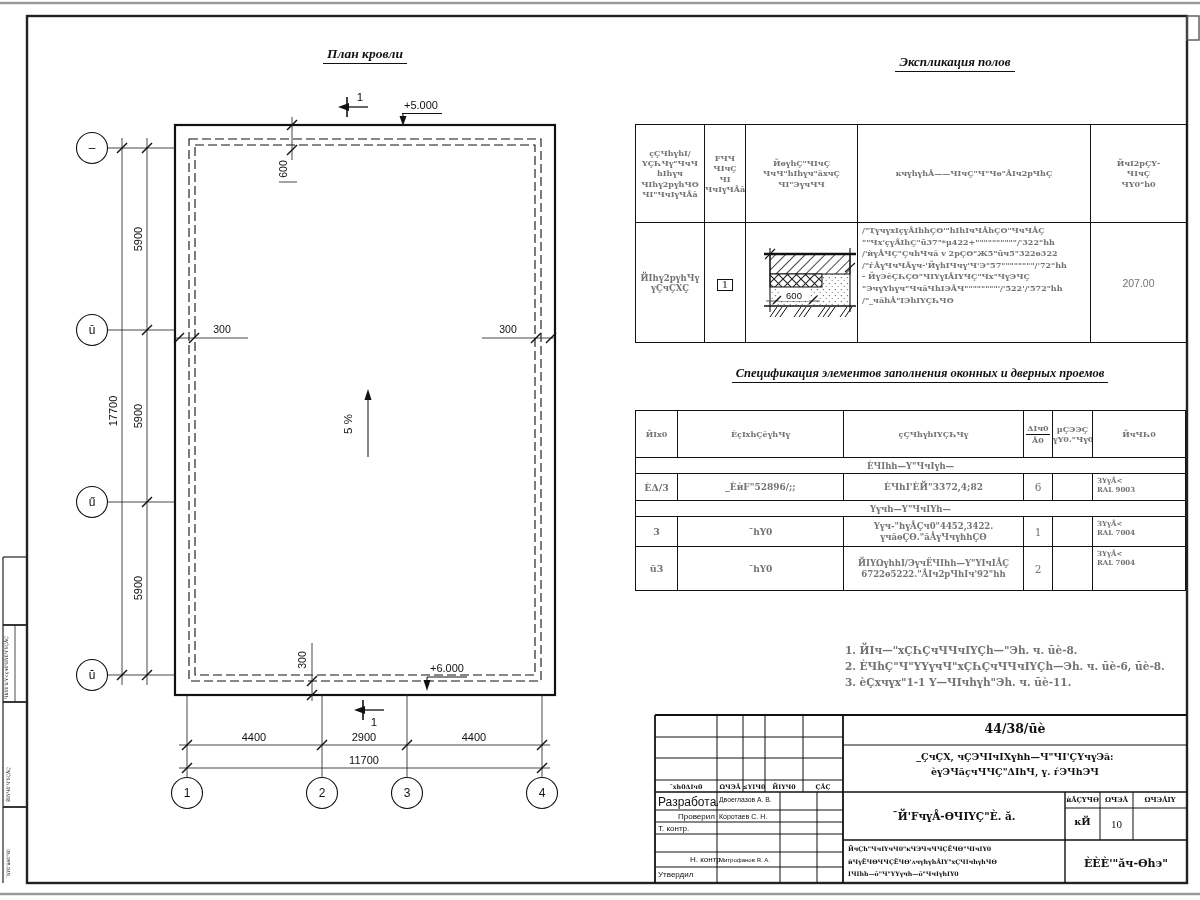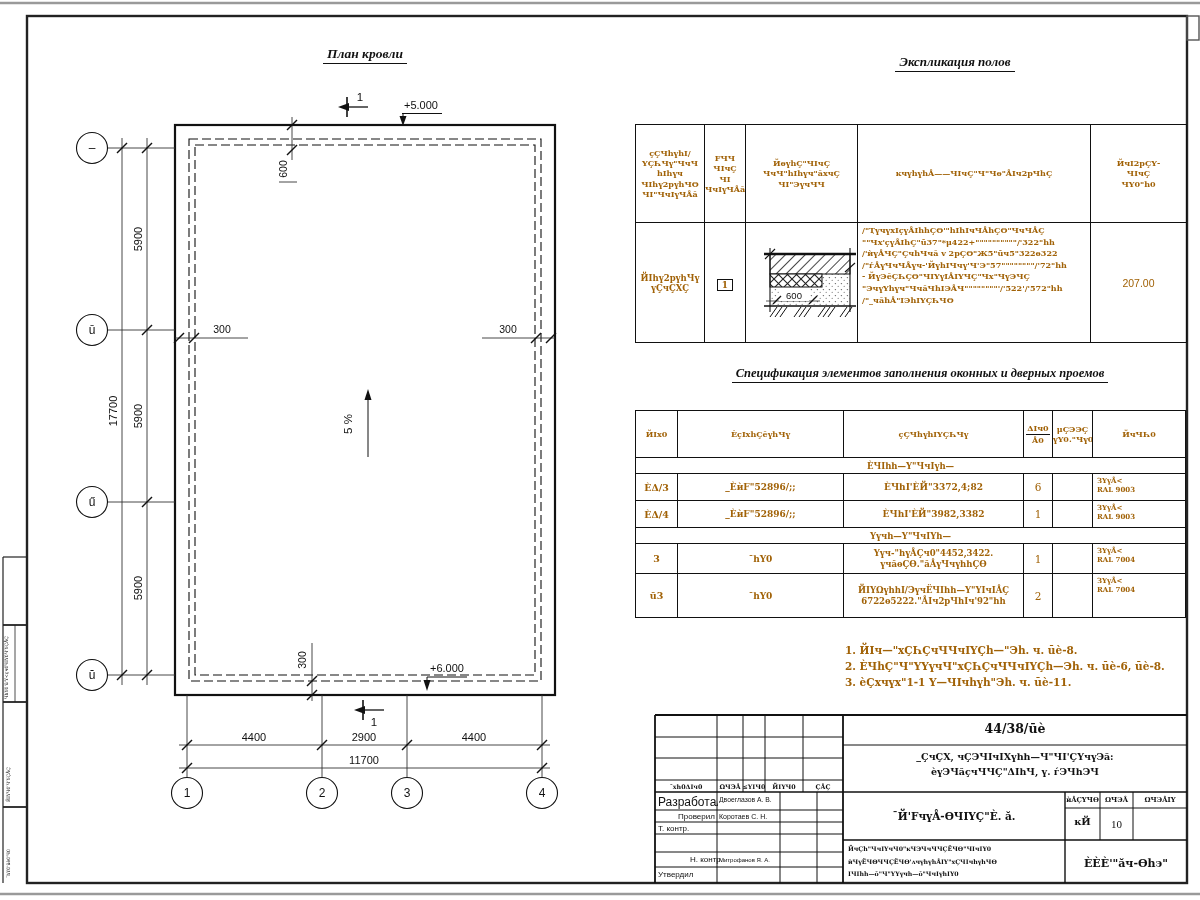--- a/index.html
+++ b/index.html
@@ -1,20 +1,20 @@
 <!DOCTYPE html>
 <html><head>
 <meta charset="utf-8">
 <style>
   html,body{margin:0;padding:0;background:#fff;width:1200px;height:900px;overflow:hidden;}
   #page{position:relative;width:1200px;height:900px;background:#fff;
         font-family:"Liberation Sans",sans-serif;color:#111;}
   #ov{position:absolute;left:0;top:0;z-index:1;}
   .t{position:absolute;z-index:2;}
-  .garb{font-family:"DejaVu Serif",serif;font-weight:700;color:#a16207;}
+  .garb{font-family:"DejaVu Serif",serif;font-weight:700;color:#737373;}
   .ttl{font-family:"Liberation Serif",serif;font-style:italic;font-weight:700;
        text-align:center;color:#111;}
   .ttl span{border-bottom:1.4px solid #111;padding:0 4px 2px 4px;}
   table.dt{border-collapse:collapse;table-layout:fixed;background:transparent;}
   table.dt td{border:1.2px solid #111;padding:0;vertical-align:middle;text-align:center;
       white-space:pre-line;overflow:hidden;}
   .hd{font-size:8px;line-height:1.3;}
   .cl{text-align:left !important;padding:2px 4px !important;vertical-align:top !important;}
   .box1{display:inline-block;border:1px solid #111;padding:0 4px;font-family:"DejaVu Serif",serif;
         font-size:9px;font-weight:700;}
@@ -335,29 +335,20 @@
   </tr>
   <tr style="height:27px">
     <td style="font-size:9.5px;">ÈΔ/3</td>
     <td style="font-size:9px;">_ÈѝF"52896/;;</td>
     <td style="font-size:9px;">ÈЧһI'ÈЙ"3372,4;82</td>
     <td style="font-size:10.5px;font-weight:400;">6</td>
     <td></td>
     <td class="cl" style="font-size:7px;line-height:9px;">ЗҮүÅ&lt;
 RAL 9003</td>
   </tr>
-  <tr style="height:27px">
-    <td style="font-size:9.5px;">ÈΔ/4</td>
-    <td style="font-size:9px;">_ÈѝF"52896/;;</td>
-    <td style="font-size:9px;">ÈЧһI'ÈЙ"3982,3382</td>
-    <td style="font-size:10.5px;font-weight:400;">1</td>
-    <td></td>
-    <td class="cl" style="font-size:7px;line-height:9px;">ЗҮүÅ&lt;
-RAL 9003</td>
-  </tr>
   <tr style="height:16px">
     <td colspan="6" style="font-size:8.5px;">Үүчһ—Ү"ЧчIҮһ—</td>
   </tr>
   <tr style="height:30px">
     <td style="font-size:9.5px;">3</td>
     <td style="font-size:9px;">¯һҮ0</td>
     <td style="font-size:8.5px;line-height:10.5px;">Үүч-"һүÅÇч0"4452,3422.
 үчăѳÇѲ."ăÅүЧчүһһÇѲ</td>
     <td style="font-size:10.5px;font-weight:400;">1</td>
     <td></td>

